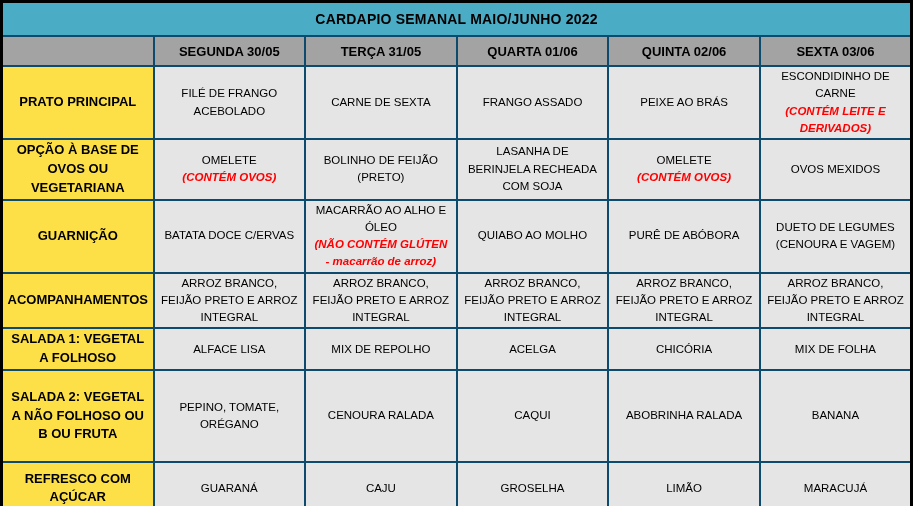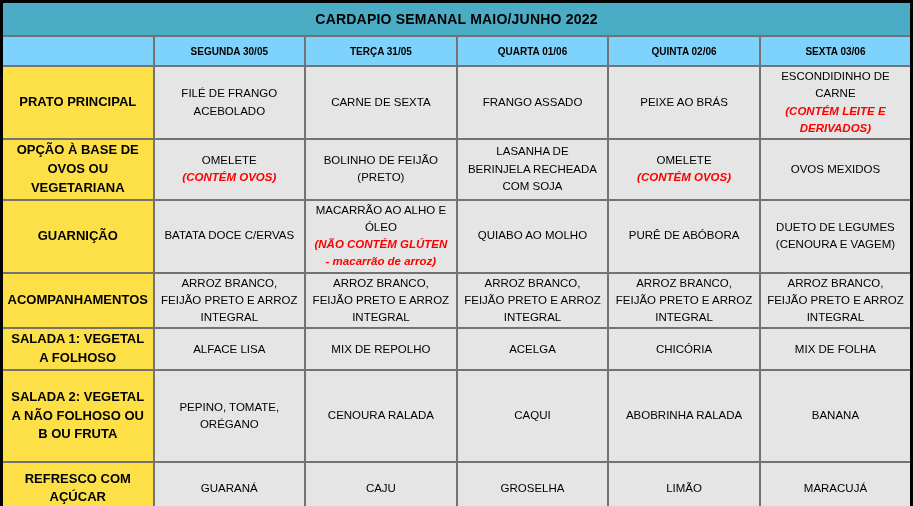--- a/index.html
+++ b/index.html
@@ -9,37 +9,37 @@
     color: #000;
   }
   table.menu {
     width: 913px; height: 506px;
     border-collapse: collapse;
     table-layout: fixed;
     border: 3px solid #000;
   }
   col.label-col { width: 152px; }
   td {
-    border: 2px solid #737373;
+    border: 2px solid #0c4a6e;
     text-align: center;
     vertical-align: middle;
     padding: 1px 6px;
     overflow: hidden;
   }
   td.title-cell {
     background: #4BACC6;
     font-weight: bold;
     font-size: 14px;
     height: 30px;
     letter-spacing: 0.2px;
   }
   tr.header-row td {
-    background: #7dd3fc;
-    font-weight: bold;
-    font-size: 10px;
+    background: #a3a3a3;
+    font-weight: bold;
+    font-size: 13px;
     height: 26px;
   }
   td.row-label {
     background: #fde047;
     font-weight: bold;
     font-size: 13px;
     line-height: 1.45;
     padding: 1px 3px;
   }
   td.menu-cell {

